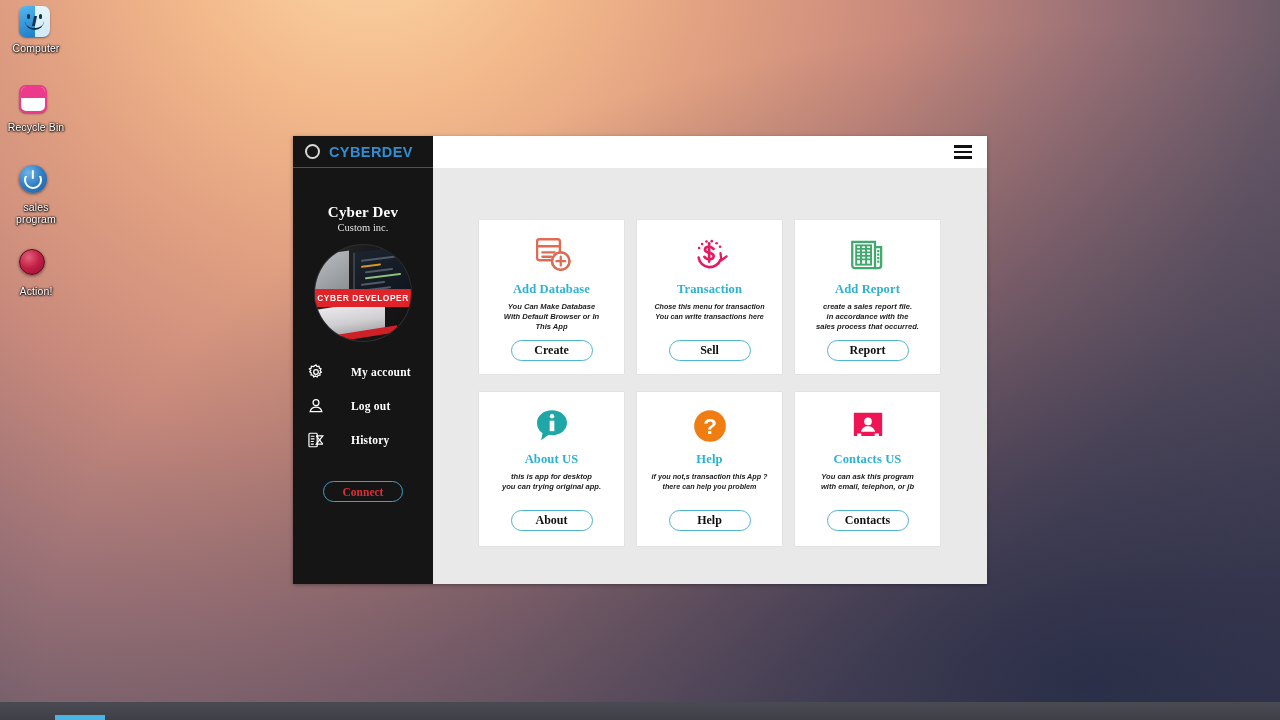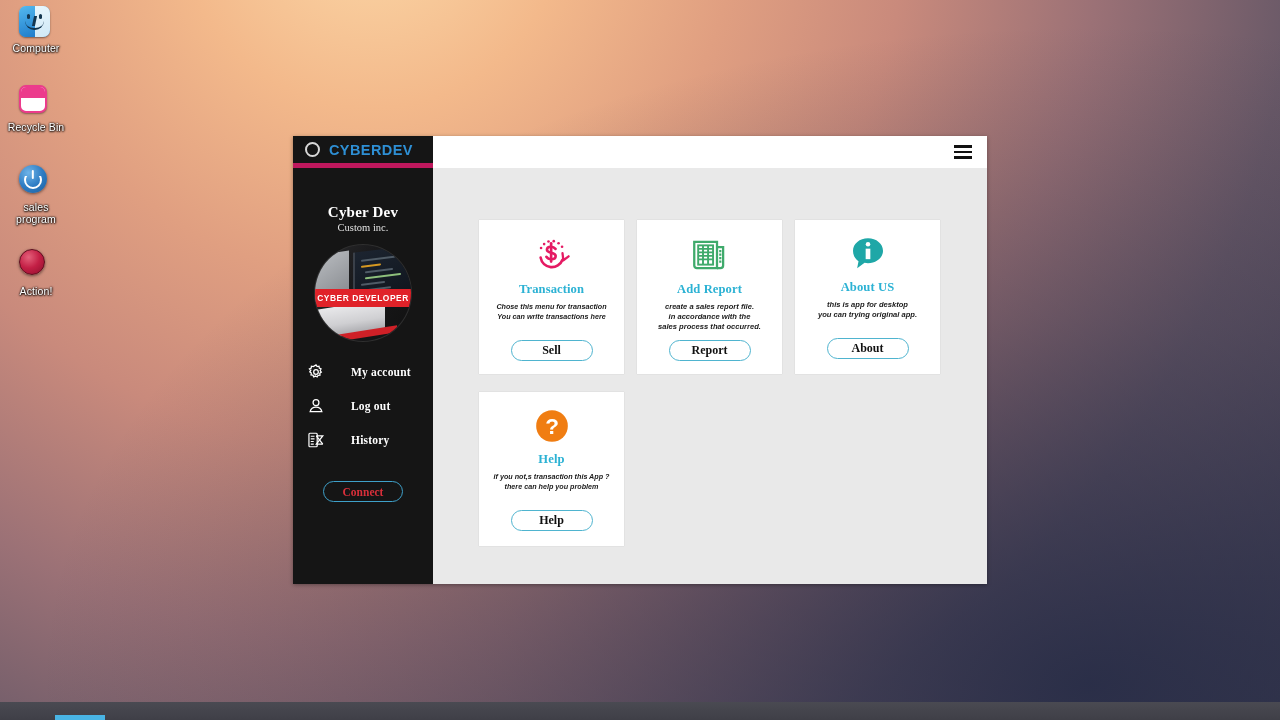--- a/index.html
+++ b/index.html
@@ -122,21 +122,21 @@
     flex-direction: column;
     flex: 0 0 140px;
     position: relative;
   }
   .brand-row {
     height: 32px;
     display: flex; align-items: center;
     padding-left: 12px;
     background: #151515;
     gap: 9px;
-    border-bottom: 5px solid #be185d;
+    border-bottom: 1px solid #be185d;
   }
   .brand-circle {
     width: 15px; height: 15px; border-radius: 50%;
     border: 2.2px solid #d8d8d8; background: transparent;
   }
   .brand-text {
     color: #2e8fd4;
     font-weight: bold;
     font-size: 14.5px;
     letter-spacing: .4px;
@@ -448,20 +448,38 @@
         <div class="hamburger">
           <span></span>
             <span></span>
             <span></span>
         </div>
       </div>
 
       <div class="cards-area">
         <div class="cards-grid">
 
+          <div class="card">
+            <div class="card-ico">
+              <svg width="42" height="42" viewBox="0 0 48 48" fill="none" stroke="#e06a52" stroke-width="2.6" stroke-linecap="round">
+                <rect x="7" y="6" width="26" height="24" rx="2.5"></rect>
+                <path d="M7 14h26"></path>
+                <path d="M13 21h14"></path>
+                <path d="M13 26h10"></path>
+                <circle cx="34" cy="31" r="10" fill="#ffffff"></circle>
+                <circle cx="34" cy="31" r="10"></circle>
+                <path d="M34 26v10M29 31h10"></path>
+              </svg>
+            </div>
+            <div class="card-title">Add Database</div>
+            <div class="card-desc">You Can Make Database
+With Default Browser or In
+This App</div>
+            <div class="card-btn">Create</div>
+          </div>
 
           <div class="card">
             <div class="card-ico">
               <svg width="42" height="42" viewBox="0 0 48 48" fill="none" stroke="#e51a63" stroke-width="3" stroke-linecap="round">
                 <path d="M11 27a13 13 0 0 0 25 2.5"></path>
                 <path d="M36 22l1 8 6-4.5" stroke-width="2.6" stroke-linejoin="round"></path>
                 <path d="M28 17c-1.3-1.7-3.2-2.5-5.2-2.5-2.6 0-4.6 1.3-4.6 3.4 0 4.6 10 2.4 10 7.3 0 2.3-2.2 3.7-5 3.7-2.3 0-4.4-1-5.6-2.8" stroke-width="3"></path>
                 <path d="M23 10.5v21" stroke-width="3"></path>
                 <g fill="#e51a63" stroke="none">
                   <circle cx="11.5" cy="16" r="1.5"></circle>
@@ -517,20 +535,33 @@
                 <circle cx="24" cy="24" r="19" fill="#f07d12"></circle>
                 <text x="24" y="33.5" text-anchor="middle" font-family="Liberation Sans, sans-serif" font-size="27" font-weight="bold" fill="#ffffff">?</text>
               </svg>
             </div>
             <div class="card-title">Help</div>
             <div class="card-desc" style="font-size:7.2px;">if you not,s transaction this App ?
 there can help you problem</div>
             <div class="card-btn">Help</div>
           </div>
 
+          <div class="card row2">
+            <div class="card-ico">
+              <svg width="40" height="40" viewBox="0 0 48 48">
+                <path d="M7 8h34v28h-4v-3h-5v3H16v-3h-5v3H7z" fill="#ef1454"></path>
+                <circle cx="24" cy="18.5" r="4.6" fill="#ffffff"></circle>
+                <path d="M15.5 31c.9-4.4 4.3-6.8 8.5-6.8s7.6 2.4 8.5 6.8z" fill="#ffffff"></path>
+              </svg>
+            </div>
+            <div class="card-title">Contacts US</div>
+            <div class="card-desc">You can ask this program
+with email, telephon, or jb</div>
+            <div class="card-btn">Contacts</div>
+          </div>
 
         </div>
       </div>
 
     </div>
   </div>
 
   <div class="taskbar">
     <div class="progress"></div>
   </div>

